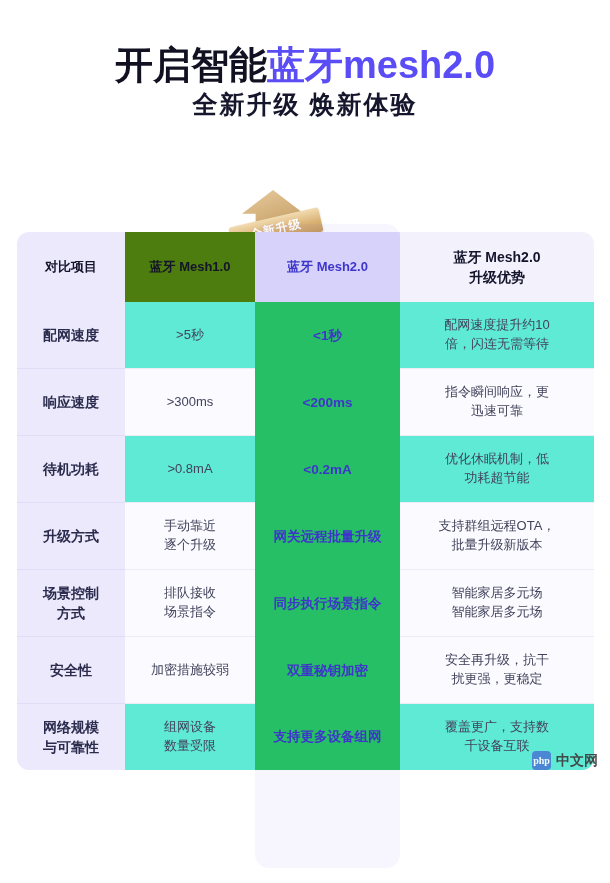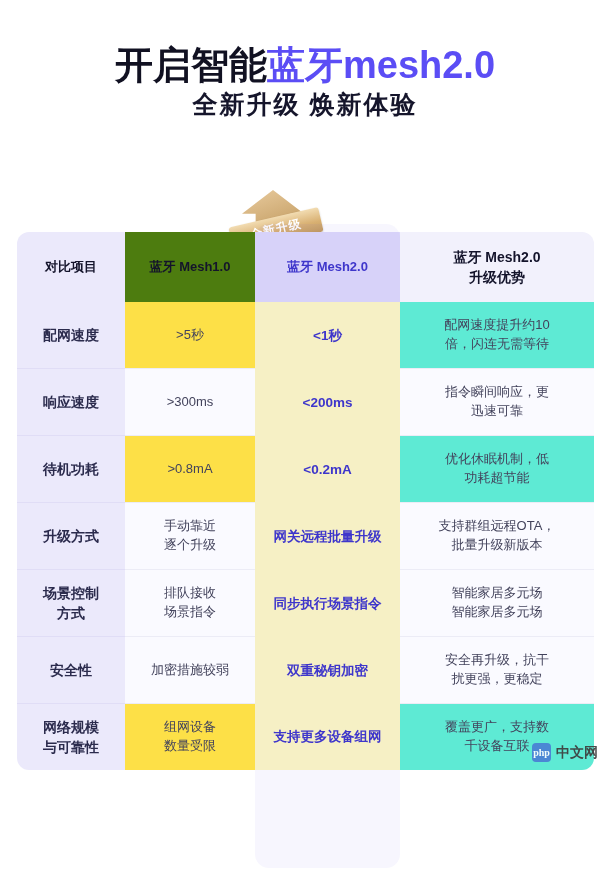--- a/index.html
+++ b/index.html
@@ -145,26 +145,26 @@
   }
 
   .row td { height: 66px; }
   .row .c1 {
     background: #ebe9fb;
     color: #2b2b4d;
     font-weight: bold;
     font-size: 14px;
   }
   .row .c2 {
-    background: #fde047;
+    background: #5eead4;
     color: #43435c;
     font-size: 13px;
   }
   .row .c3 {
-    background: #fef9c3;
+    background: #22c55e;
     color: #3b33c9;
     font-size: 13.5px;
     font-weight: bold;
   }
   .row .c4 {
     background: #5eead4;
     color: #43435c;
     font-size: 13px;
   }
   .row.alt .c2, .row.alt .c4 { background: #fafaff; }
@@ -190,21 +190,21 @@
     height: 644px;
     border-radius: 14px;
     background: rgba(120,105,245,0.06);
     pointer-events: none;
   }
 
   
   .watermark {
     position: absolute;
     right: 12px;
-    bottom: 8px;
+    bottom: 0;
     display: flex;
     align-items: center;
     gap: 5px;
     opacity: .92;
   }
   .wm-badge {
     width: 19px;
     height: 19px;
     border-radius: 4px;
     background: #4a7fd4;

